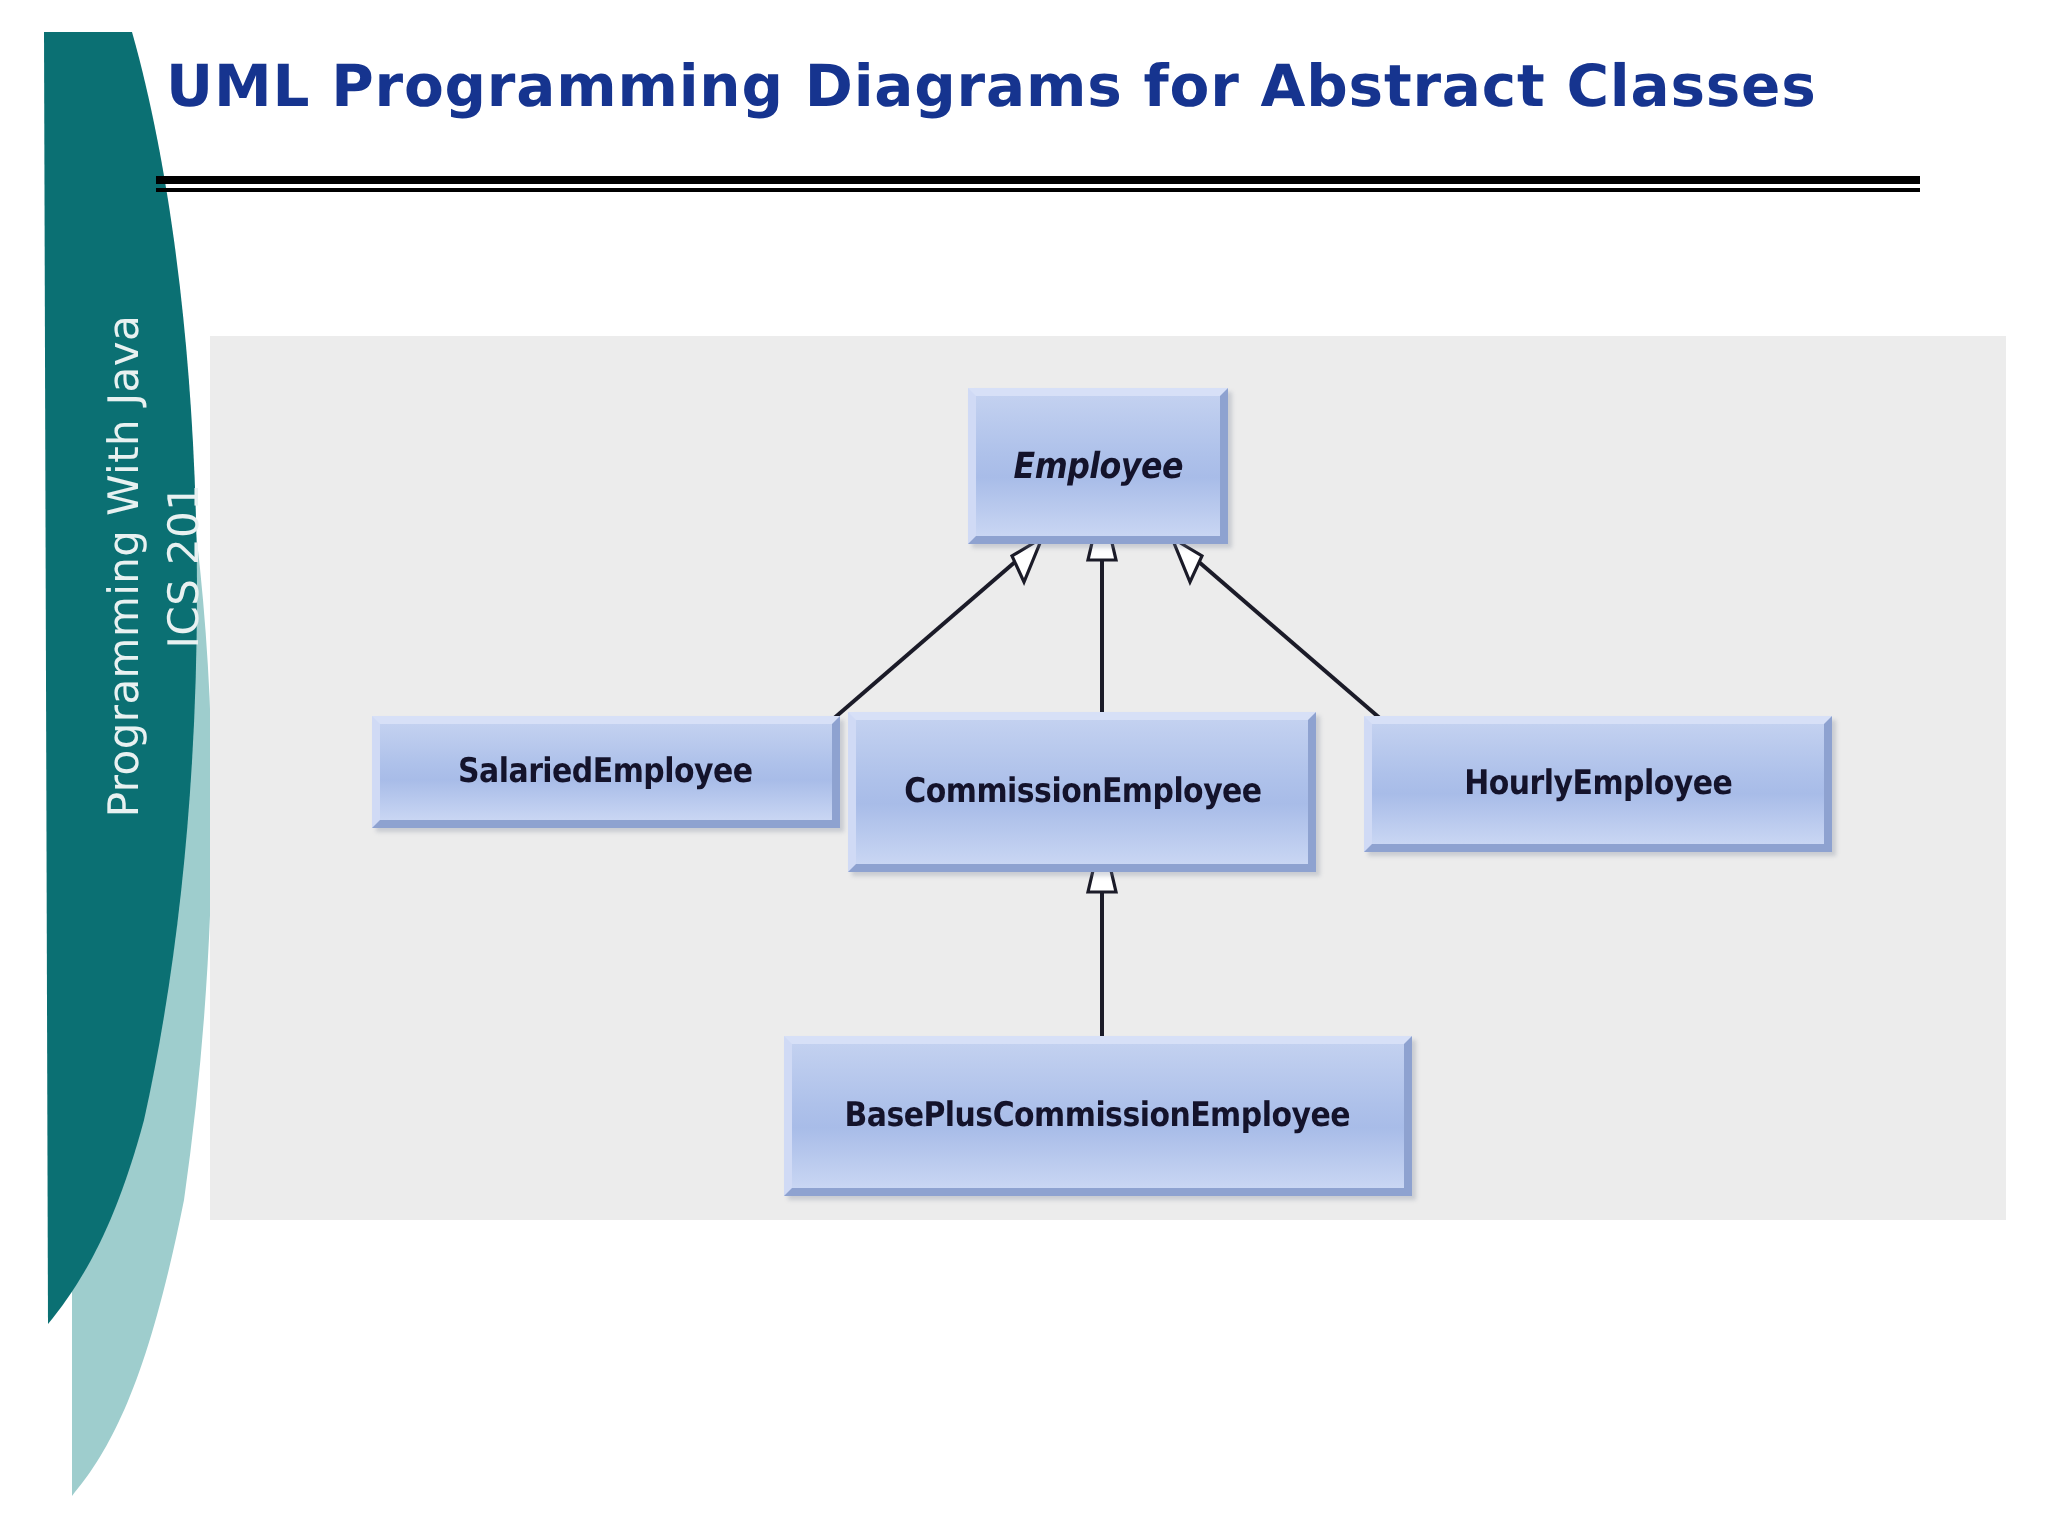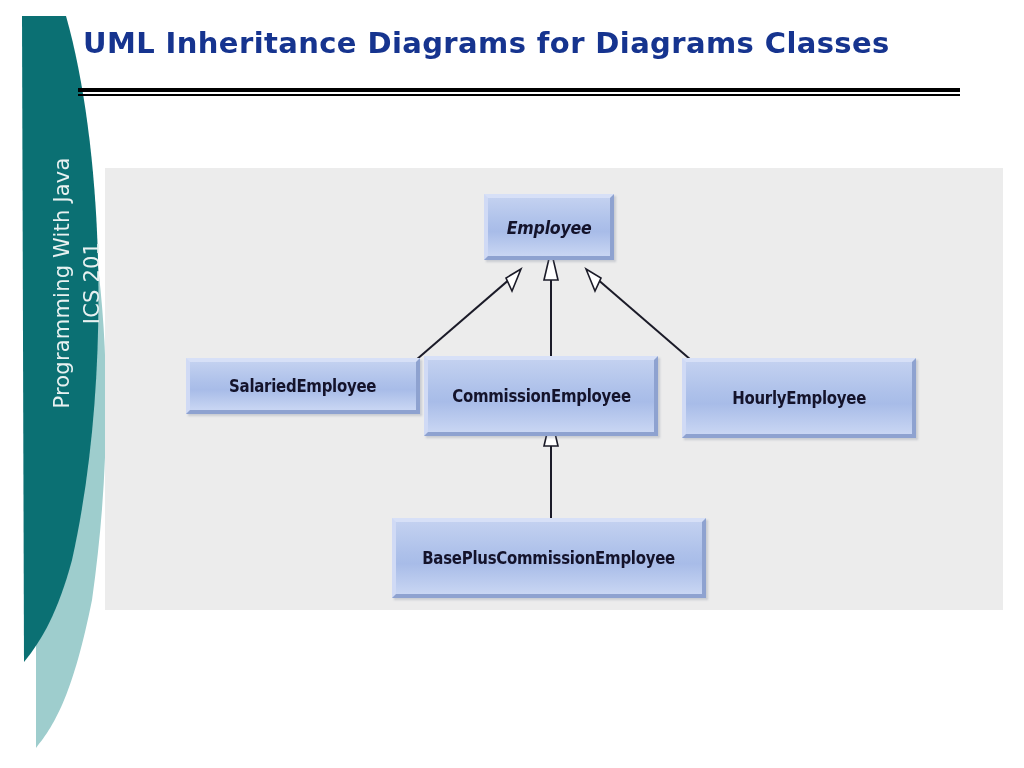--- a/index.html
+++ b/index.html
@@ -103,44 +103,44 @@
     font-size: 17px;
     letter-spacing: -0.3px;
     white-space: nowrap;
     transform: scaleX(0.88);
   }
   .uml-box.abstract .box-label {
     font-style: italic;
     font-size: 18px;
   }
 
-  #box-employee        { left: 484px; top: 194px; width: 130px; height: 66px; }
+  #box-employee        { left: 484px; top: 194px; width: 130px; height: 78px; }
   #box-salaried        { left: 186px; top: 358px; width: 234px; height: 56px; }
   #box-commission      { left: 424px; top: 356px; width: 234px; height: 80px; }
-  #box-hourly          { left: 682px; top: 358px; width: 234px; height: 80px; }
+  #box-hourly          { left: 682px; top: 358px; width: 234px; height: 68px; }
   #box-baseplus        { left: 392px; top: 518px; width: 314px; height: 80px; }
 </style>
 </head>
 <body>
 
 <div id="sidebar-decoration">
   <svg width="200" height="768" viewBox="0 0 200 768">
 
     <path d="M 28 18 C 96 150, 126 360, 92 600 C 74 690, 56 724, 36 748 L 36 600 C 54 470, 54 250, 28 90 Z" fill="#9ecdcd"></path>
 
     <path d="M 22 16 L 66 16 C 104 150, 112 380, 72 560 C 58 612, 42 640, 24 662 L 22 16 Z" fill="#0b7073"></path>
   </svg>
 
   <div id="sidebar-label">
     <span>Programming With Java</span>
     <span class="line2">ICS 201</span>
   </div>
 </div>
 
-<div id="slide-title">UML Inheritance Diagrams for Diagrams Classes</div>
+<div id="slide-title">UML Programming Diagrams for Abstract Classes</div>
 <div id="title-rule">
   <div class="bar-thick"></div>
   <div class="bar-thin"></div>
 </div>
 
 <div id="diagram-panel">
 
   <svg id="diagram-svg" width="898" height="442" viewBox="0 0 898 442">
     <defs>
       <marker id="hollow-tri-narrow" viewBox="0 0 12 16" refX="6" refY="15" markerWidth="12" markerHeight="16" orient="auto-start-reverse">

